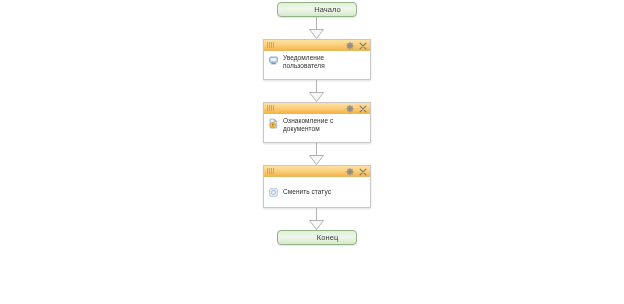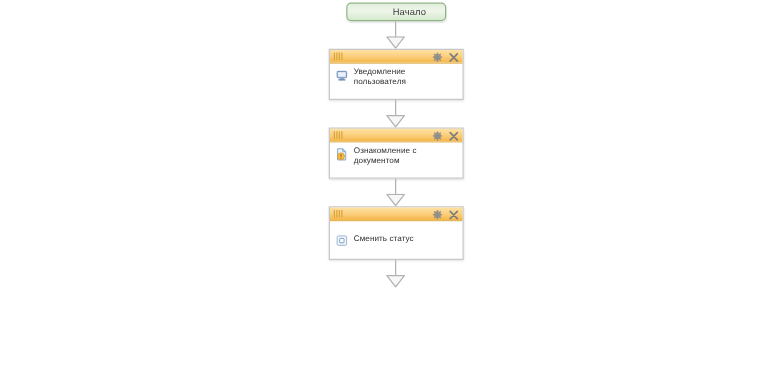--- a/index.html
+++ b/index.html
@@ -291,15 +291,18 @@
 
     <div class="connector">
       <div class="line"></div>
       <div class="head">
         <svg width="15" height="10" viewBox="0 0 15 10">
           <polygon points="0.5,0.5 14.5,0.5 7.5,9.5" fill="#f7f7f7" stroke="#b2b2b2" stroke-width="1"></polygon>
         </svg>
       </div>
     </div>
 
+    <div class="terminal">
+      <span class="terminal-label">Конец</span>
+    </div>
 
   </div>
 </div>
 
 </body></html>

